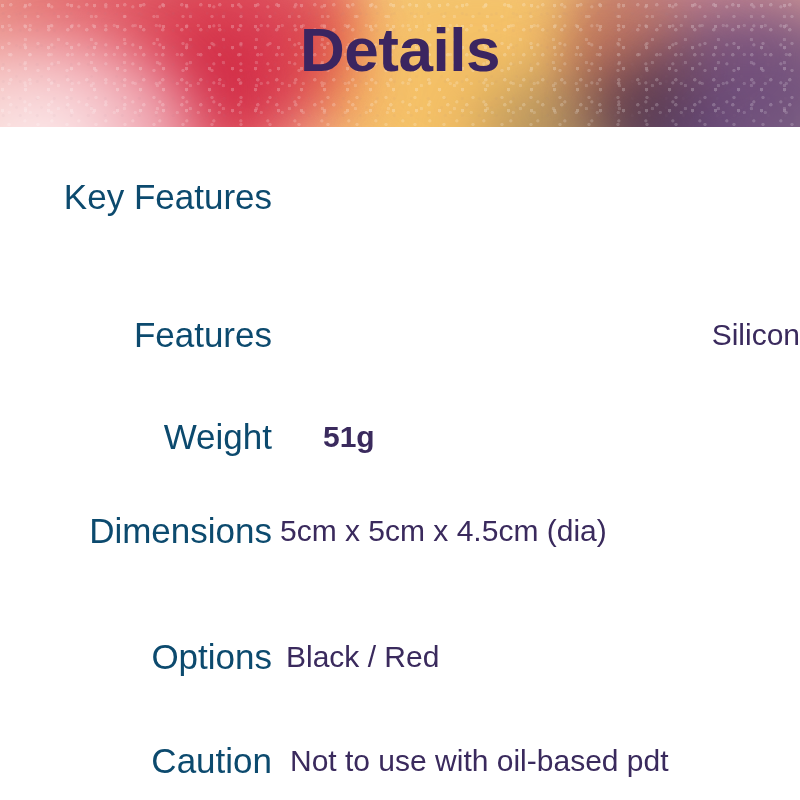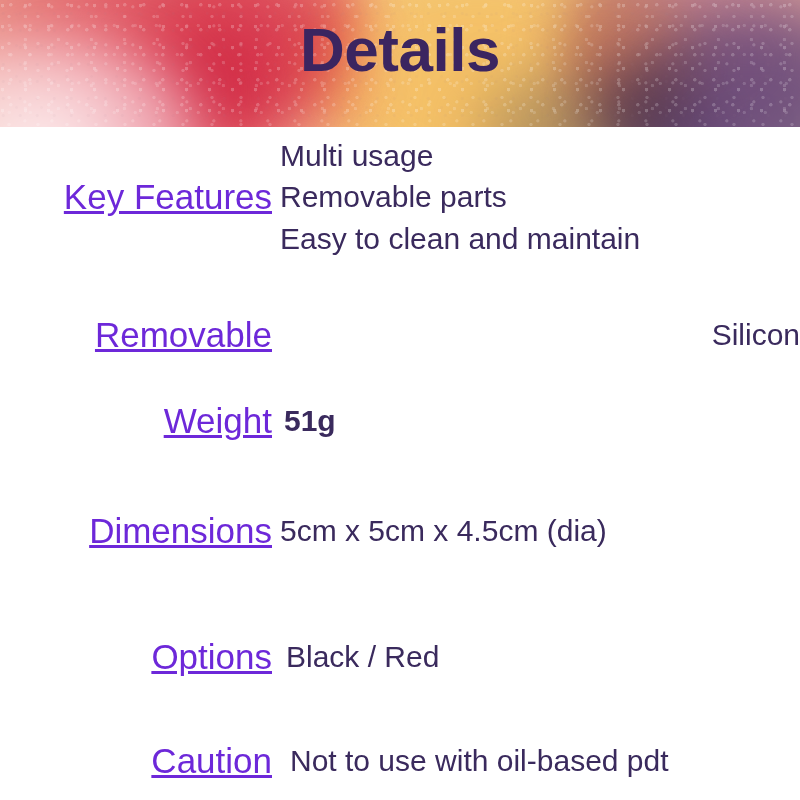--- a/index.html
+++ b/index.html
@@ -145,41 +145,40 @@
   .spec-row {
     position: absolute;
     left: 0;
     width: 800px;
     display: flex;
     align-items: center;
   }
   .spec-label {
     width: 272px;
     text-align: right;
-    color: #6d28d9;
+    color: #0c4a6e;
     font-size: 35px;
     line-height: 1.12;
     white-space: nowrap;
     flex: 0 0 272px;
-    text-decoration: underline;
   }
   .spec-value {
     flex: 1 1 auto;
     color: #3a2a5d;
     font-size: 30px;
     line-height: 1.38;
     padding-left: 6px;
     white-space: pre-line;
   }
 
   #row-key-features { top: 0px;   height: 140px; }
   #row-key-features .spec-value { padding-left: 8px; }
   #row-material     { top: 178px; height: 60px; }
   #row-material .spec-value { padding-left: 12px; text-align: right; }
-  #row-weight       { top: 264px; height: 60px; }
+  #row-weight       { top: 280px; height: 60px; gap: 39px; }
   #row-weight .spec-value { padding-left: 12px; font-weight: bold; }
   #row-dimensions   { top: 374px; height: 60px; }
   #row-dimensions .spec-value { padding-left: 8px; }
   #row-options      { top: 500px; height: 60px; }
   #row-options .spec-value { padding-left: 14px; }
   #row-caution      { top: 604px; height: 60px; }
   #row-caution .spec-value { padding-left: 18px; }
 </style>
 </head>
 <body>
@@ -195,27 +194,24 @@
   <div class="wash" id="wash-blue2"></div>
   <div class="wash" id="wash-white-bloom"></div>
   <div id="paper-grain"></div>
   <div id="header-title">Details</div>
 </div>
 
 <div id="spec-table">
 
   <div class="spec-row" id="row-key-features">
     <div class="spec-label">Key Features</div>
-    <div class="spec-value">Multi usage
-Removable parts
-Easy to clean and maintain</div>
   </div>
 
   <div class="spec-row" id="row-material">
-    <div class="spec-label">Removable</div>
+    <div class="spec-label">Features</div>
     <div class="spec-value">Silicon</div>
   </div>
 
   <div class="spec-row" id="row-weight">
     <div class="spec-label">Weight</div>
     <div class="spec-value">51g</div>
   </div>
 
   <div class="spec-row" id="row-dimensions">
     <div class="spec-label">Dimensions</div>

